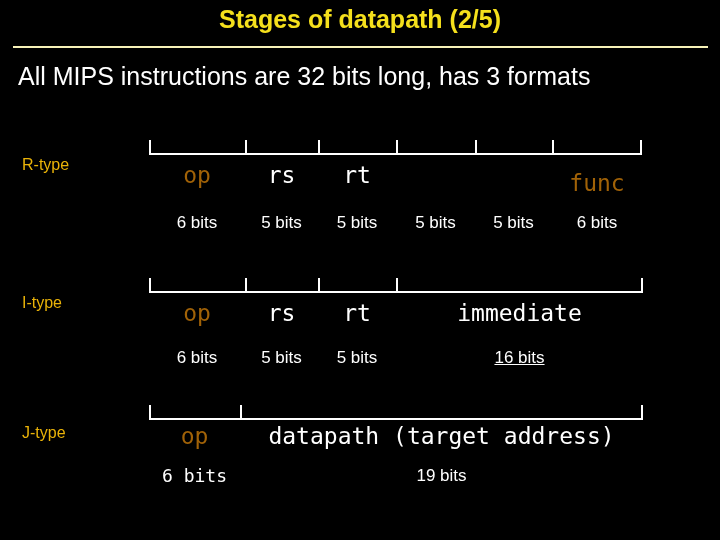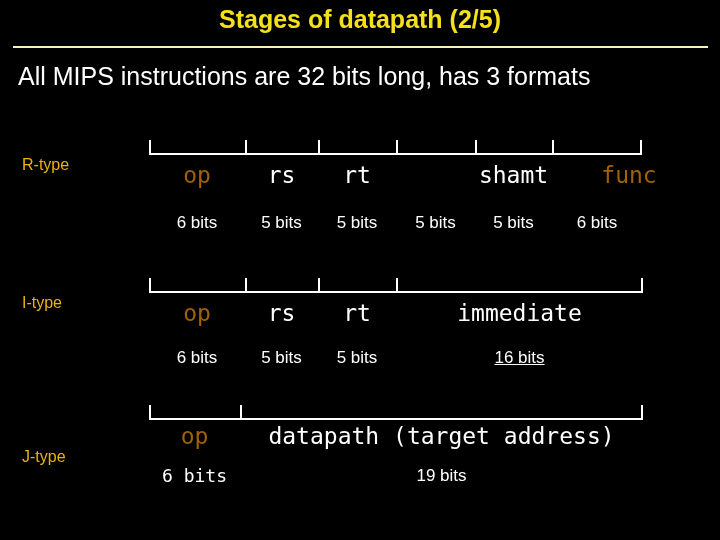--- a/index.html
+++ b/index.html
@@ -150,22 +150,21 @@
         <div class="tick" style="left: 169px;"></div>
         <div class="tick" style="left: 247px;"></div>
         <div class="tick" style="left: 326px;"></div>
         <div class="tick" style="left: 403px;"></div>
         <div class="tick" style="left: 491px;"></div>
       </div>
       <div class="fields" style="left: 0px; top: 158px; width: 720px;">
         <div class="field accent" style="left: 149px; width: 96px;">op</div>
         <div class="field" style="left: 245px; width: 73px;">rs</div>
         <div class="field" style="left: 318px; width: 78px;">rt</div>
-        <div class="field" style="left: 475px; width: 77px;">shamt</div>
-        <div class="field accent" style="left: 584px; width: 90px;">func</div>
+        <div class="field accent" style="left: 552px; width: 90px; margin-top: 8px;">func</div>
       </div>
       <div class="bits" style="left: 0px; top: 211px; width: 720px;">
         <div class="bitlabel" style="left: 149px; width: 96px;">6 bits</div>
         <div class="bitlabel" style="left: 245px; width: 73px;">5 bits</div>
         <div class="bitlabel" style="left: 318px; width: 78px;">5 bits</div>
         <div class="bitlabel" style="left: 396px; width: 79px;">5 bits</div>
         <div class="bitlabel" style="left: 475px; width: 77px;">5 bits</div>
         <div class="bitlabel" style="left: 552px; width: 90px;">6 bits</div>
       </div>
       <div class="fmt-label" style="top: 294px;">I-type</div>
@@ -182,21 +181,21 @@
         <div class="field" style="left: 245px; width: 73px;">rs</div>
         <div class="field" style="left: 318px; width: 78px;">rt</div>
         <div class="field" style="left: 396px; width: 247px;">immediate</div>
       </div>
       <div class="bits" style="left: 0px; top: 346px; width: 720px;">
         <div class="bitlabel" style="left: 149px; width: 96px;">6 bits</div>
         <div class="bitlabel" style="left: 245px; width: 73px;">5 bits</div>
         <div class="bitlabel" style="left: 318px; width: 78px;">5 bits</div>
         <div class="bitlabel" style="left: 396px; width: 247px; text-decoration: underline;">16 bits</div>
       </div>
-      <div class="fmt-label" style="top: 424px; margin-top: 24px;">J-type</div>
+      <div class="fmt-label" style="top: 424px;">J-type</div>
       <div class="ruler" style="left: 149px; top: 404px; width: 494px;">
         <div class="base"></div>
         <div class="tick" style="left: 0px;"></div>
         <div class="tick" style="left: 91px;"></div>
         <div class="tick" style="left: 492px;"></div>
       </div>
       <div class="fields" style="left: 0px; top: 419px; width: 720px;">
         <div class="field accent" style="left: 149px; width: 91px;">op</div>
         <div class="field" style="left: 240px; width: 403px;">datapath (target address)</div>
       </div>

